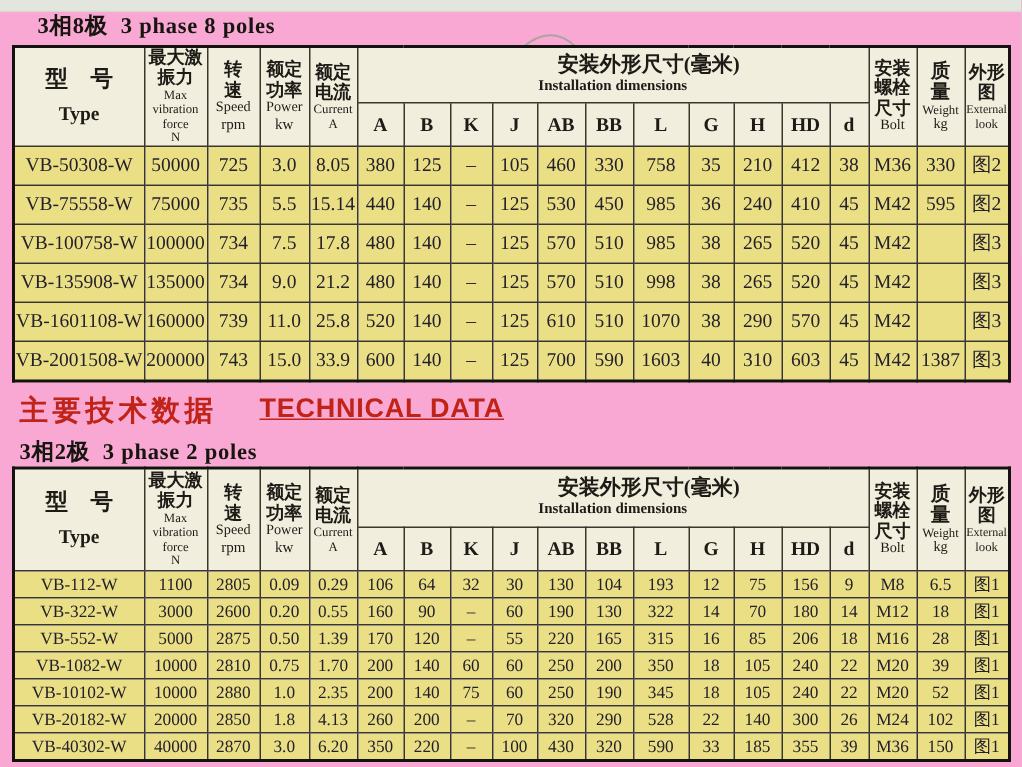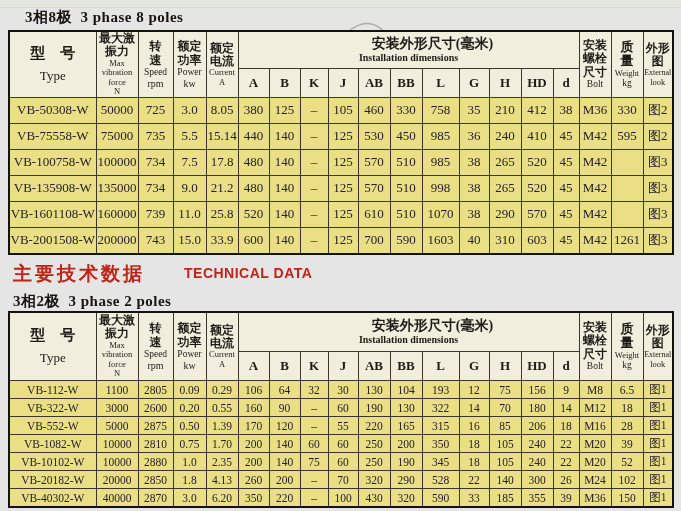--- a/index.html
+++ b/index.html
@@ -1,39 +1,39 @@
 <!DOCTYPE html>
 <html><head>
 <meta charset="utf-8">
 <style>
   html,body { margin:0; padding:0; background:#cfcfc8; }
   .page {
     position:relative; width:681px; height:511px; margin:0 auto;
-    background:#e5e5e5; overflow:hidden;
+    background:#f9a8d4; overflow:hidden;
     font-family:"Liberation Serif","DejaVu Serif",serif;
   }
   .top-strip {
     position:absolute; left:0; top:0; width:681px; height:7px;
     background:#e2e6de; border-bottom:1px solid #d8dccf;
   }
   .sec-title {
     position:absolute; font-weight:bold; font-size:15px; color:#17150f;
     letter-spacing:0.5px; white-space:pre;
   }
   #title8 { left:25px; top:8px; }
   #title2 { left:13px; top:292px; }
   .tech-row { position:absolute; left:13px; top:261px; white-space:nowrap; }
   .tech-cn {
     font-family:"DejaVu Sans","Liberation Sans",sans-serif;
     font-weight:bold; font-size:19px; color:#c02418; letter-spacing:3px;
   }
   .tech-en {
     font-family:"Liberation Sans","DejaVu Sans",sans-serif;
-    font-weight:bold; font-size:14px; color:#c02418;
-    margin-left:35px; letter-spacing:0.5px;
+    font-weight:bold; font-size:18px; color:#c02418;
+    text-decoration:underline; margin-left:24px; letter-spacing:0.5px;
     vertical-align:2px;
   }
   .pen-mark { position:absolute; left:300px; top:20px; }
 
   table.spec-table {
     position:absolute; left:8px; width:664px;
     border-collapse:collapse; table-layout:fixed;
     border:2px solid #14120f; background:#f2eede;
   }
   #table8 { top:30px; }
@@ -52,21 +52,21 @@
   #table2 tbody td { height:17px; font-size:11.5px; }
 
   .group-row th { height:34px; }
   .sub-row th { height:27px; font-weight:normal; font-size:13px; }
   #table2 .group-row th { height:38px; }
   #table2 .sub-row th { height:28px; }
 
   .cn  { display:block; font-size:12px; line-height:1.12; font-weight:bold; white-space:pre; }
   .en  { display:block; font-size:8.5px; line-height:1.12; font-weight:normal; }
   .type-cn { display:block; font-size:15px; line-height:1.1; font-weight:bold; white-space:pre; }
-  .type-en { display:block; font-size:13px; margin-top:7px; font-weight:normal; }
+  .type-en { display:block; font-size:13px; margin-top:7px; font-weight:bold; }
   .dims-cn { display:block; font-size:14px; line-height:1.15; font-weight:bold;margin-left:48px; }
   .dims-en { display:block; font-size:10px; line-height:1.15; font-weight:bold; }
 </style>
 </head>
 <body>
 
 <div class="page">
   <div class="top-strip"></div>
 
   <div id="title8" class="sec-title">3相8极  3 phase 8 poles</div>
@@ -283,21 +283,21 @@
           <td>–</td>
           <td>125</td>
           <td>700</td>
           <td>590</td>
           <td>1603</td>
           <td>40</td>
           <td>310</td>
           <td>603</td>
           <td>45</td>
           <td>M42</td>
-          <td>1261</td>
+          <td>1387</td>
           <td>图3</td>
         </tr>
       </tbody>
   </table>
 
   <div class="tech-row">
     <span class="tech-cn">主要技术数据</span>
     <span class="tech-en">TECHNICAL DATA</span>
   </div>
 

